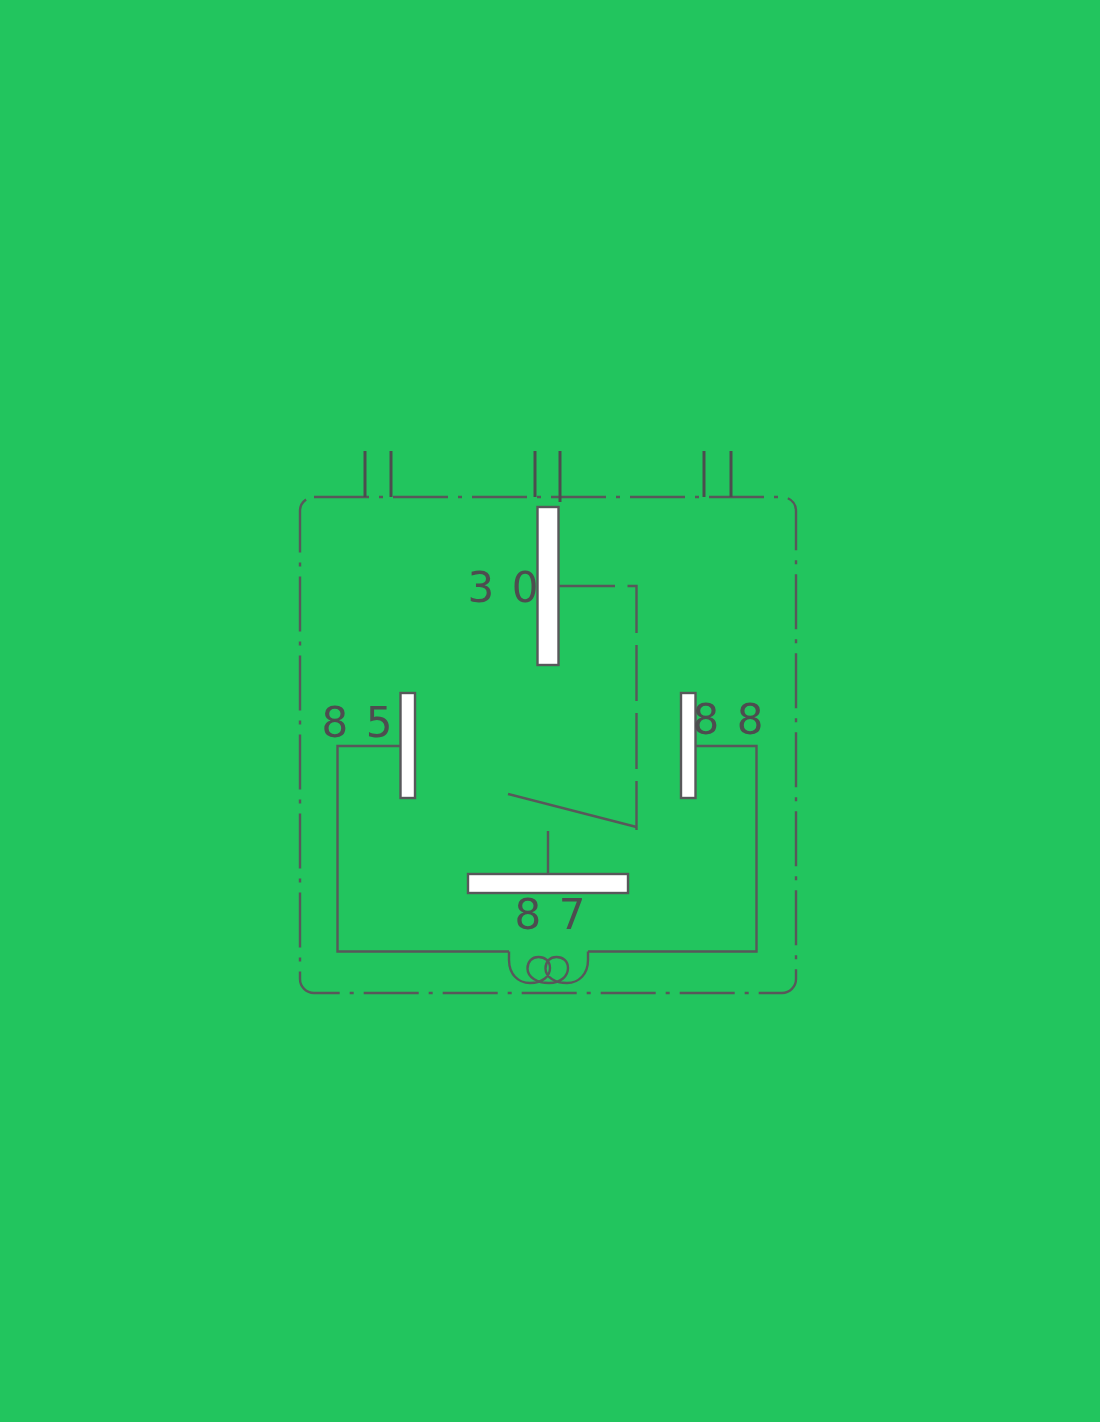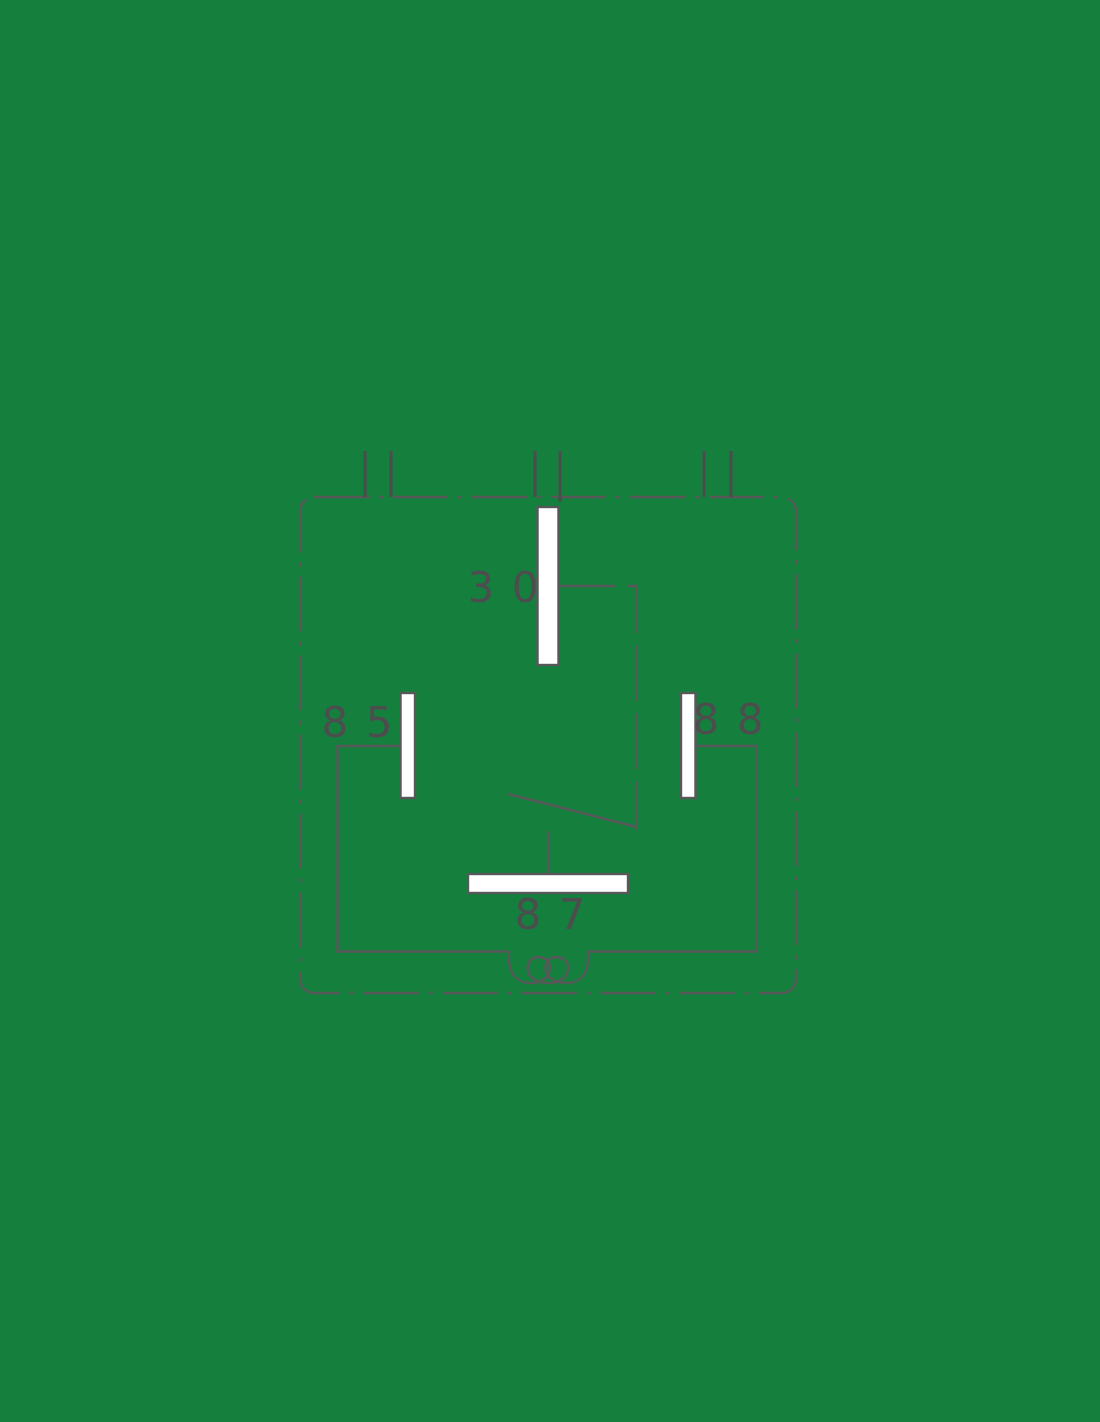--- a/index.html
+++ b/index.html
@@ -4,21 +4,21 @@
 <style>
   html, body {
     margin: 0;
     padding: 0;
     background: #ffffff;
   }
   .canvas {
     position: relative;
     width: 1100px;
     height: 1422px;
-    background: #15803d;
+    background: #22c55e;
     overflow: hidden;
   }
   svg.diagram {
     position: absolute;
     left: 0;
     top: 0;
   }
   .wire {
     stroke: #58585a;
     fill: none;

